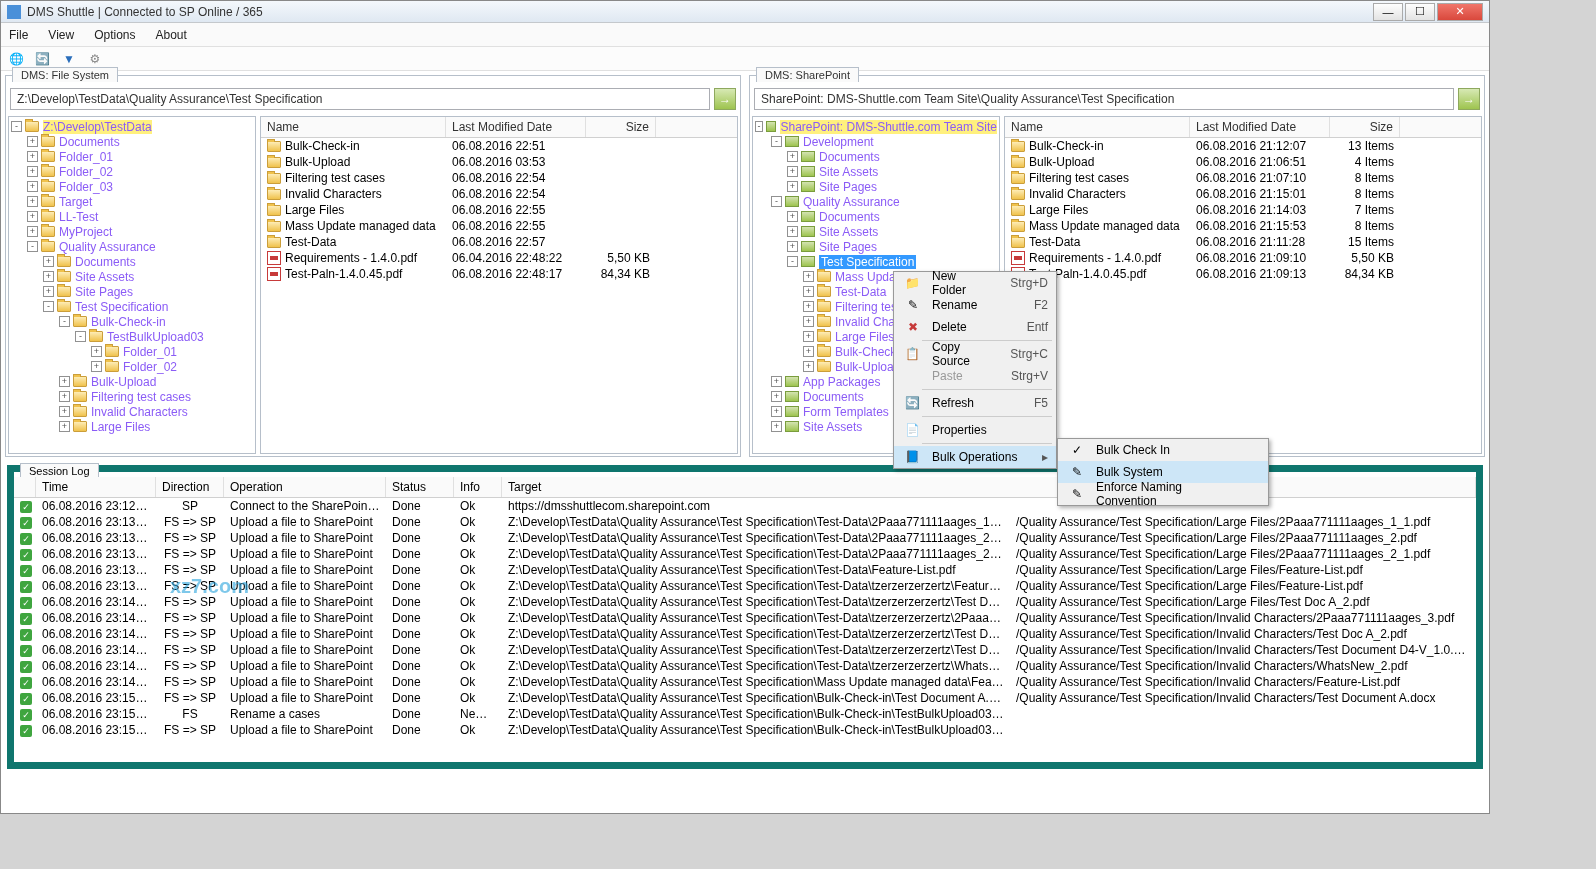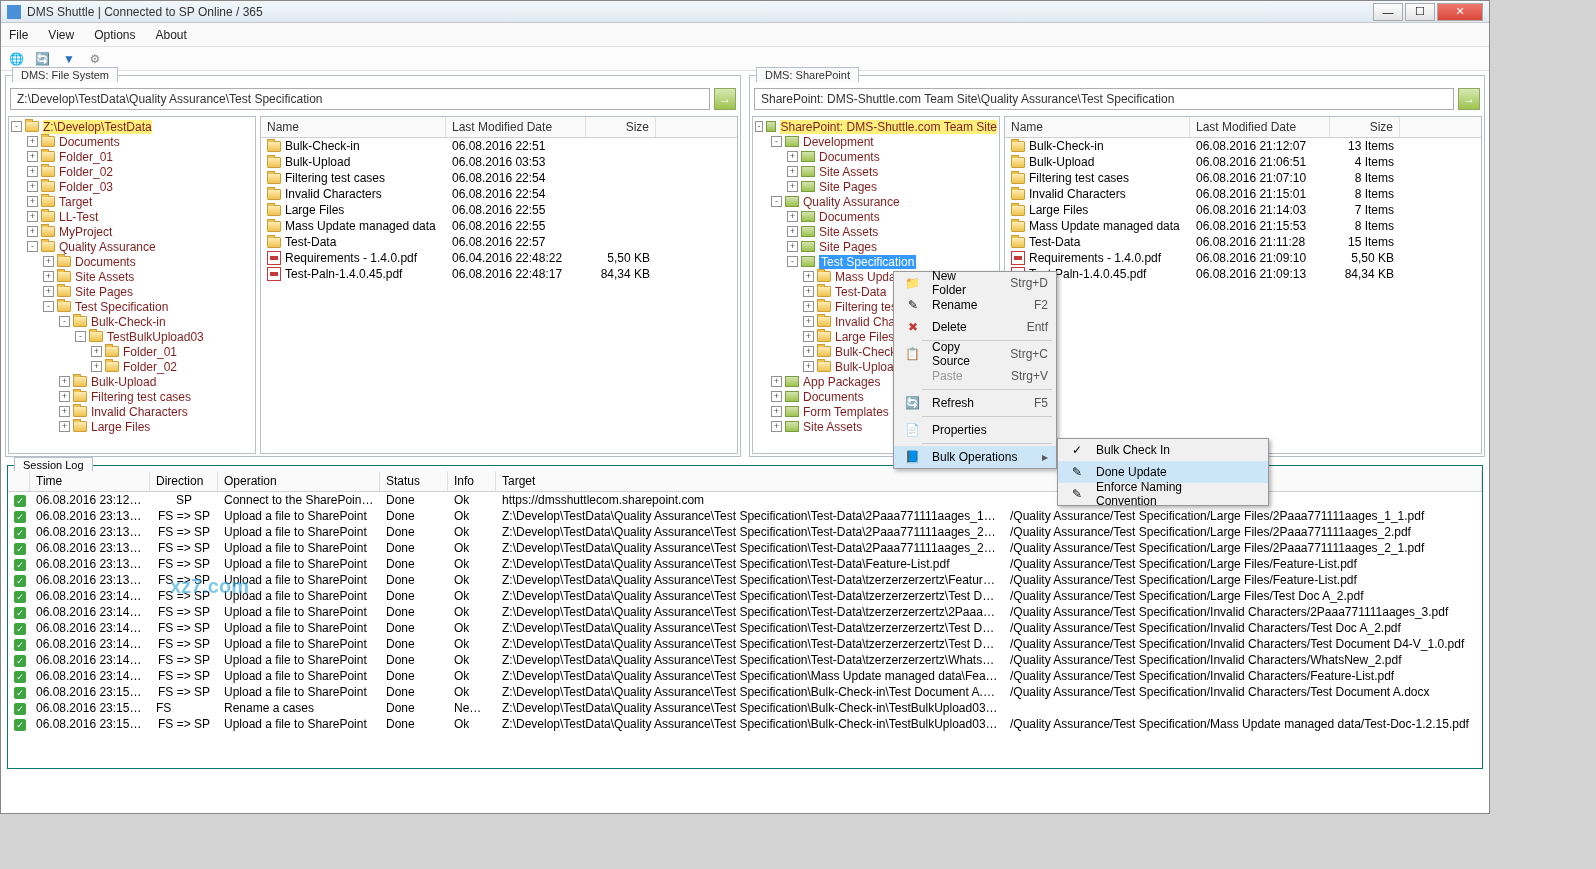--- a/index.html
+++ b/index.html
@@ -21,31 +21,31 @@
 .pathbar { display: flex; align-items: center; padding: 4px; gap: 4px; }
 .path-input { flex: 1; border: 1px solid #abadb3; padding: 3px 6px; font-size: 12px; color: #333; }
 .go-btn { width: 22px; height: 22px; border: 1px solid #8ea85e; background: linear-gradient(#d7e9b4, #9ec44f); color: #fff; display: flex; align-items: center; justify-content: center; font-weight: bold; }
 .pane-body { display: flex; flex: 1; overflow: hidden; }
 .tree { width: 248px; border: 1px solid #b6bfca; margin: 2px; overflow: auto; font-size: 12px; padding: 2px; }
 .tree-node { display: flex; align-items: center; height: 15px; white-space: nowrap; cursor: default; }
 .tree-exp { width: 11px; height: 11px; border: 1px solid #919191; display: inline-flex; align-items: center; justify-content: center; font-size: 9px; line-height: 1; color: #555; margin-right: 3px; }
 .folder-ico { width: 14px; height: 11px; background: linear-gradient(#fdecb5, #f0c24c); border: 1px solid #cb9e3a; border-radius: 0 1px 1px 1px; margin-right: 4px; position: relative; }
 .folder-ico::before { content: ''; position: absolute; top: -3px; left: -1px; width: 6px; height: 2px; background: #f0c24c; border: 1px solid #cb9e3a; border-bottom: none; }
 .site-ico { width: 14px; height: 11px; background: linear-gradient(#d3e3b0, #9ec44f); border: 1px solid #7a9d3d; margin-right: 4px; }
-.tree-label { color: #7f1d1d; }
+.tree-label { color: #8b5cf6; }
 .tree-label.hl { background: #fff07e; }
 .tree-label.sel { background: #3399ff; color: #fff; padding: 0 2px; }
 .filelist { flex: 1; border: 1px solid #b6bfca; margin: 2px; overflow: auto; font-size: 12px; }
 .fl-header { display: flex; border-bottom: 1px solid #d0d0d0; background: #fafafa; position: sticky; top: 0; }
 .fl-col { padding: 3px 6px; border-right: 1px solid #e0e0e0; color: #333; }
 .fl-row { display: flex; align-items: center; height: 16px; }
 .fl-cell { padding: 0 6px; overflow: hidden; text-overflow: ellipsis; white-space: nowrap; }
 .pdf-ico { width: 14px; height: 14px; background: #fff; border: 1px solid #c73a3a; margin-right: 4px; position: relative; display: inline-block; }
 .pdf-ico::after { content: ''; position: absolute; top: 4px; left: 2px; width: 8px; height: 4px; background: #c73a3a; }
-.session { margin: 4px 6px 4px 6px; border: 1px solid #0f766e; height: 304px; background: #fff; position: relative; display: flex; flex-direction: column; }
+.session { margin: 4px 6px 4px 6px; border: 7px solid #0f766e; height: 304px; background: #fff; position: relative; display: flex; flex-direction: column; }
 .session-tab { position: absolute; top: -9px; left: 6px; background: #fafafa; border: 1px solid #b6bfca; border-bottom: none; padding: 1px 8px; font-size: 11px; }
 .log-table { flex: 1; overflow: auto; font-size: 12px; margin-top: 5px; }
 .log-header { display: flex; border-bottom: 1px solid #d0d0d0; background: #fafafa; position: sticky; top: 0; }
 .log-col { padding: 3px 6px; border-right: 1px solid #e0e0e0; }
 .log-row { display: flex; align-items: center; height: 16px; }
 .log-cell { padding: 0 6px; overflow: hidden; text-overflow: ellipsis; white-space: nowrap; }
 .check-ico { width: 12px; height: 12px; background: #3fa53f; color: #fff; border-radius: 2px; display: inline-flex; align-items: center; justify-content: center; font-size: 9px; margin-right: 4px; }
 .ctx-menu { position: absolute; background: #f0f0f0; border: 1px solid #999; box-shadow: 2px 2px 4px rgba(0,0,0,0.3); font-size: 12px; z-index: 100; }
 .ctx-item { display: flex; align-items: center; padding: 4px 8px; height: 22px; }
 .ctx-item:hover, .ctx-item.hover { background: #cde6f7; }
@@ -624,36 +624,35 @@
             <div class="log-cell" style="width:68px;text-align:center">FS =&gt; SP</div>
             <div class="log-cell" style="width:162px">Upload a file to SharePoint</div>
             <div class="log-cell" style="width:68px">Done</div>
             <div class="log-cell" style="width:48px">Ok</div>
             <div class="log-cell" style="width:508px">Z:\Develop\TestData\Quality Assurance\Test Specification\Bulk-Check-in\Test Document A.docx</div>
             <div class="log-cell" style="flex:1">/Quality Assurance/Test Specification/Invalid Characters/Test Document A.docx</div>
           </div>
           <div class="log-row">
             <div class="log-cell" style="width:22px"><span class="check-ico">✓</span></div>
             <div class="log-cell" style="width:120px">06.08.2016 23:15:52</div>
-            <div class="log-cell" style="width:68px;text-align:left">FS</div>
+            <div class="log-cell" style="width:68px;text-align:center">FS</div>
             <div class="log-cell" style="width:162px">Rename a cases</div>
             <div class="log-cell" style="width:68px">Done</div>
             <div class="log-cell" style="width:48px">New n...</div>
             <div class="log-cell" style="width:508px">Z:\Develop\TestData\Quality Assurance\Test Specification\Bulk-Check-in\TestBulkUpload03\Folder_02\2P...</div>
             <div class="log-cell" style="flex:1"></div>
           </div>
           <div class="log-row">
             <div class="log-cell" style="width:22px"><span class="check-ico">✓</span></div>
             <div class="log-cell" style="width:120px">06.08.2016 23:15:57</div>
             <div class="log-cell" style="width:68px;text-align:center">FS =&gt; SP</div>
             <div class="log-cell" style="width:162px">Upload a file to SharePoint</div>
             <div class="log-cell" style="width:68px">Done</div>
             <div class="log-cell" style="width:48px">Ok</div>
             <div class="log-cell" style="width:508px">Z:\Develop\TestData\Quality Assurance\Test Specification\Bulk-Check-in\TestBulkUpload03\Folder_02\Te...</div>
-            <div class="log-cell" style="flex:1">/Quality Assurance/Test Specification/Mass Update managed data/Test-Doc-1.2.15.pdf</div>
           </div>
         </div>
     </div>
   </div>
 </div>
 
 <div class="ctx-menu" style="left:893px;top:271px;width:164px" id="ctx-main">
     <div class="ctx-item">
       <span class="ctx-ico-col" style="">📁</span>
       <span class="ctx-label">New Folder</span>
@@ -700,21 +699,21 @@
     </div>
   </div>
 <div class="ctx-menu" style="left:1057px;top:438px;width:212px" id="ctx-sub">
     <div class="ctx-item">
       <span class="ctx-ico-col" style="">✓</span>
       <span class="ctx-label">Bulk Check In</span>
       <span class="ctx-shortcut"></span>
     </div>
     <div class="ctx-item hover">
       <span class="ctx-ico-col" style="">✎</span>
-      <span class="ctx-label">Done Update</span>
+      <span class="ctx-label">Bulk System</span>
       <span class="ctx-shortcut"></span>
     </div>
     <div class="ctx-item">
       <span class="ctx-ico-col" style="">✎</span>
       <span class="ctx-label">Enforce Naming Convention</span>
       <span class="ctx-shortcut"></span>
     </div>
   </div>
 
 <div class="watermark">xz7.com</div>

